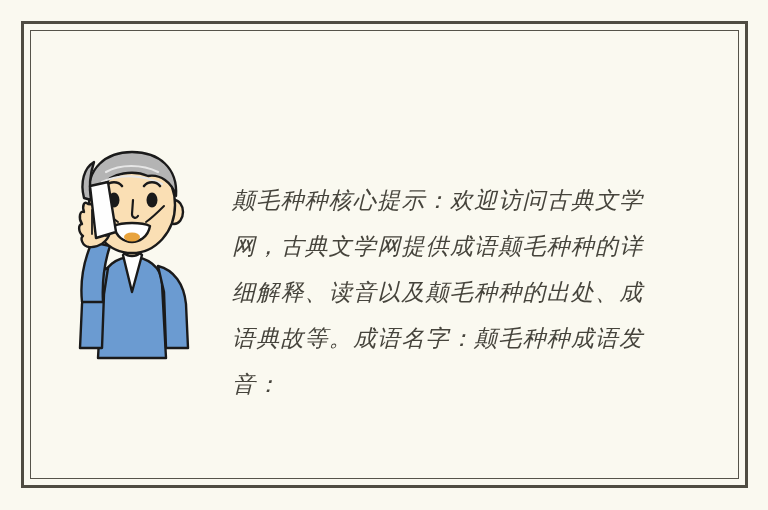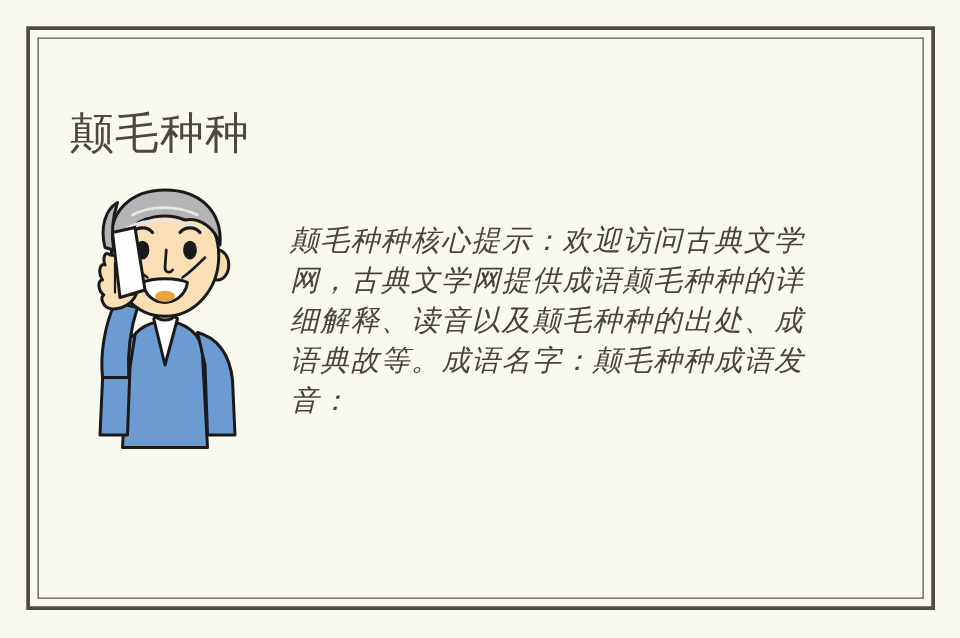--- a/index.html
+++ b/index.html
@@ -81,38 +81,37 @@
   }
 
   
   .body-text {
     position: absolute;
     left: 176px;
     top: 14px;
     width: 420px;
     font-family: "DejaVu Serif", "Liberation Serif", serif;
     font-size: 23px;
-    line-height: 32px;
+    line-height: 46px;
     color: #46443c;
     letter-spacing: 1.2px;
     font-style: italic;
     font-weight: 400;
     text-align: left;
     word-break: break-all;
   }
 </style>
 </head>
 <body>
 
 <div class="page">
 
   <div class="frame-outer"></div>
   <div class="frame-inner"></div>
 
-  <h1 class="title">颠毛种种</h1>
 
   <div class="content">
 
     <div class="illustration">
       <svg viewBox="0 0 140 218" xmlns="http://www.w3.org/2000/svg">
         <g stroke="#1a1a1a" stroke-width="2.4" stroke-linejoin="round" stroke-linecap="round">
 
           <path d="M40 142
                    C 40 124, 56 115, 70 115
                    C 84 115, 100 124, 100 142

